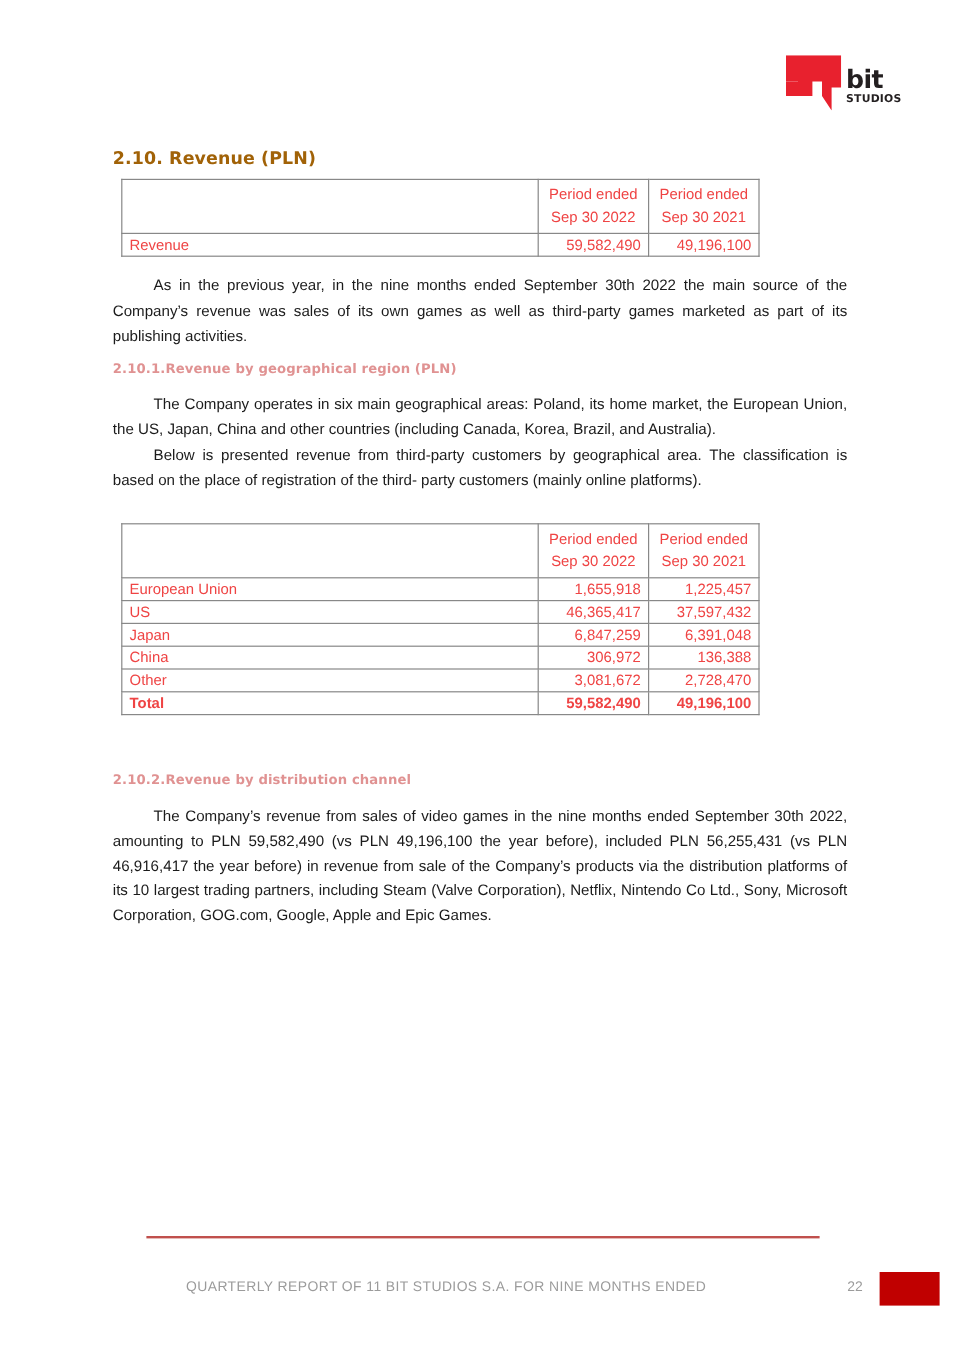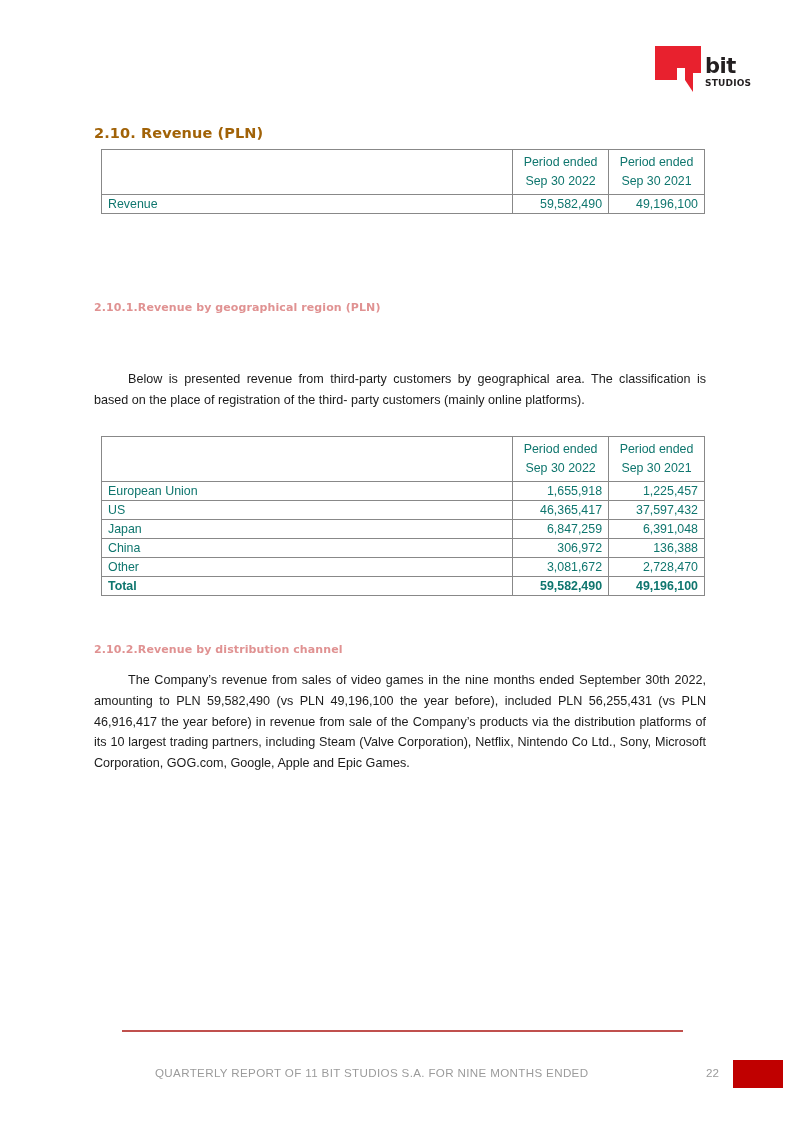--- a/index.html
+++ b/index.html
@@ -96,24 +96,24 @@
     color: #1b1b1b;
     text-align: justify;
     text-indent: 34px;
   }
 
   
   table.fin {
     position: absolute;
     left: 101px;
     border-collapse: collapse;
-    width: 604px;
+    width: 532px;
     font-family: "Liberation Sans", sans-serif;
     font-size: 12.4px;
-    color: #0f766e;
+    color: #ef4444;
     background: #fff;
   }
   table.fin td, table.fin th {
     border: 1px solid #888888;
     padding: 2px 6px;
     font-weight: normal;
     vertical-align: middle;
     height: 18px;
     box-sizing: border-box;
   }
@@ -201,23 +201,25 @@
     </thead>
     <tbody>
       <tr>
         <td>Revenue</td>
         <td class="num">59,582,490</td>
         <td class="num">49,196,100</td>
       </tr>
     </tbody>
   </table>
 
+  <p class="body" style="top:228px;">As in the previous year, in the nine months ended September 30th 2022 the main source of the Company’s revenue was sales of its own games as well as third-party games marketed as part of its publishing activities.</p>
 
   <h2 class="subsec" style="left:94px; top:299px;">2.10.1.Revenue by geographical region (PLN)</h2>
 
+  <p class="body" style="top:327px;">The Company operates in six main geographical areas: Poland, its home market, the European Union, the US, Japan, China and other countries (including Canada, Korea, Brazil, and Australia).</p>
 
   <p class="body" style="top:369px;">Below is presented revenue from third-party customers by geographical area. The classification is based on the place of registration of the third- party customers (mainly online platforms).</p>
 
   <table class="fin" style="top:436px;">
     <thead>
       <tr>
         <th class="c-label blank-corner"></th>
         <th class="c-num hdr">
           <span>Period ended</span>
           <span>Sep 30 2022</span>

